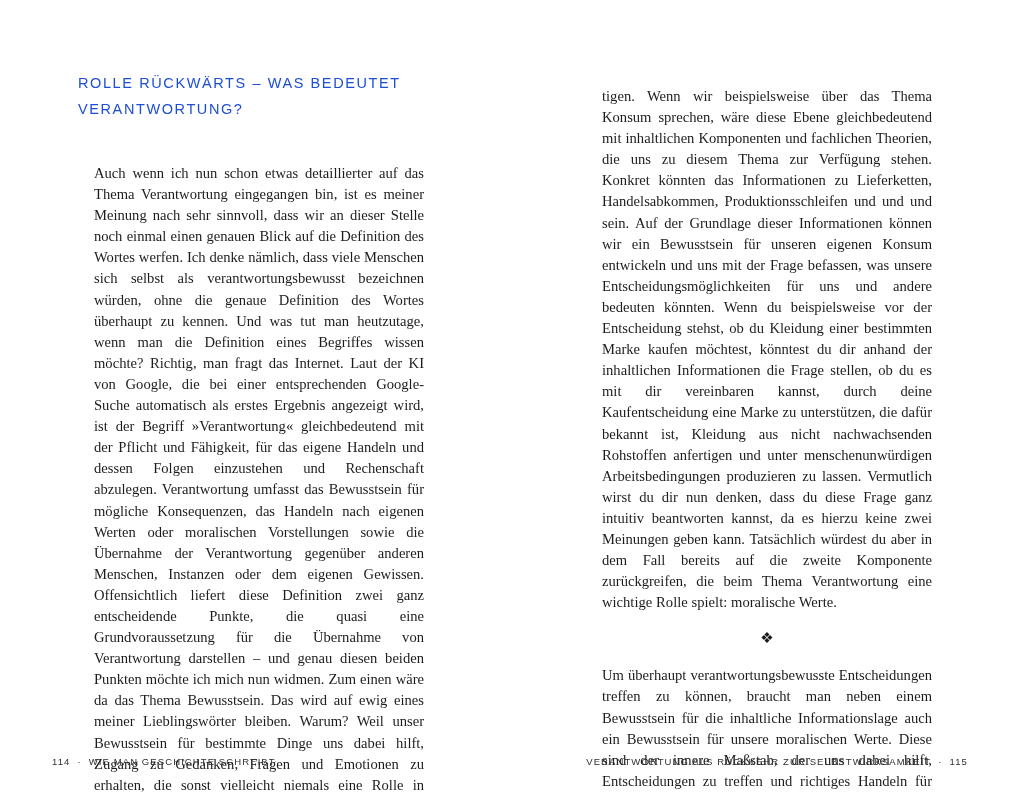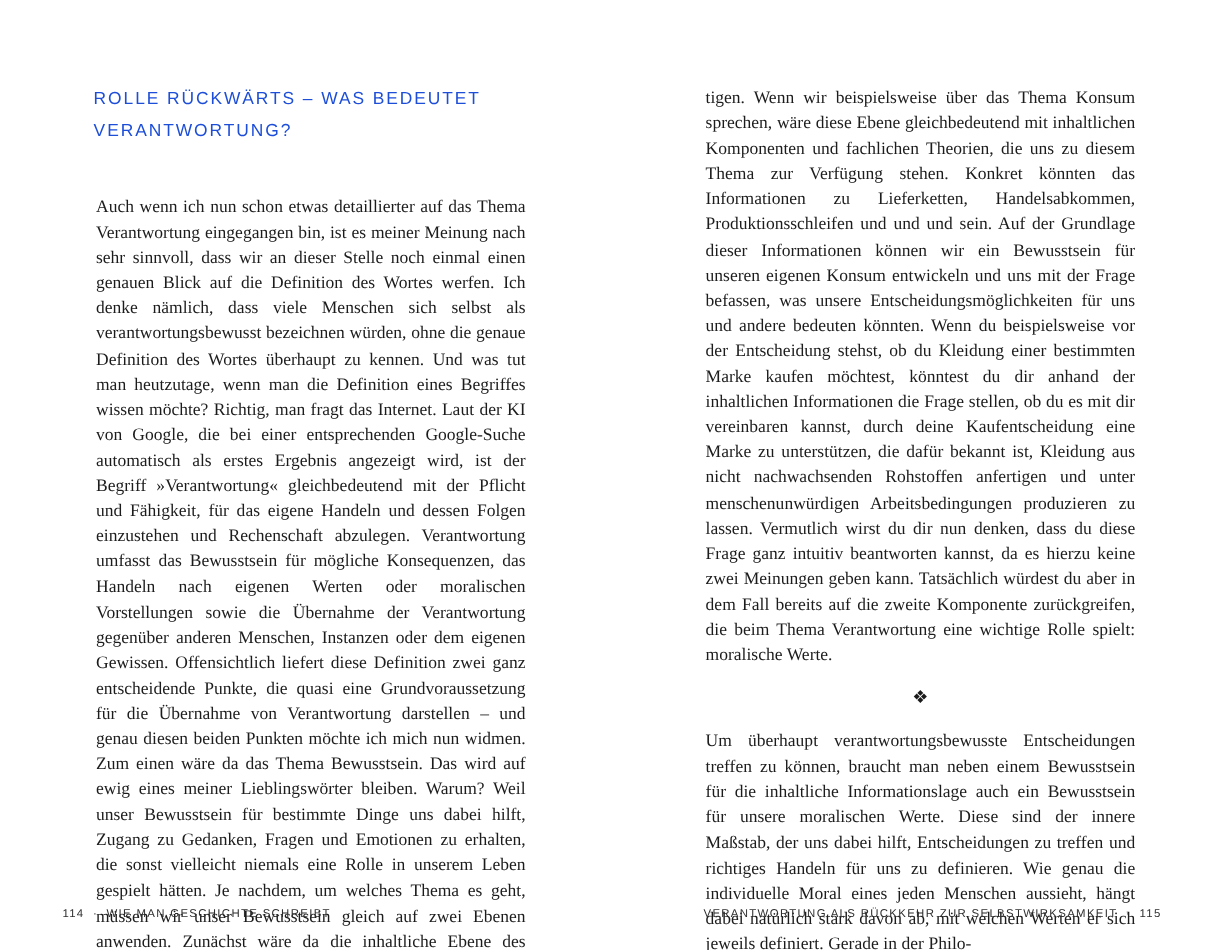--- a/index.html
+++ b/index.html
@@ -32,21 +32,21 @@
     color: #1d4ed8;
     margin: 0 0 41px 0;
     text-transform: uppercase;
   }
   .body-text {
     font-size: 14.6px;
     line-height: 21.1px;
     text-align: justify;
     hyphens: auto;
     -webkit-hyphens: auto;
-    margin: 2px;
+    margin: 16px;
     word-spacing: 0.2px;
   }
   .ornament {
     text-align: center;
     font-size: 15px;
     color: #1a1a1a;
     margin: 15px 0 18px 0;
     font-family: "DejaVu Sans", sans-serif;
   }
   .running-footer {

